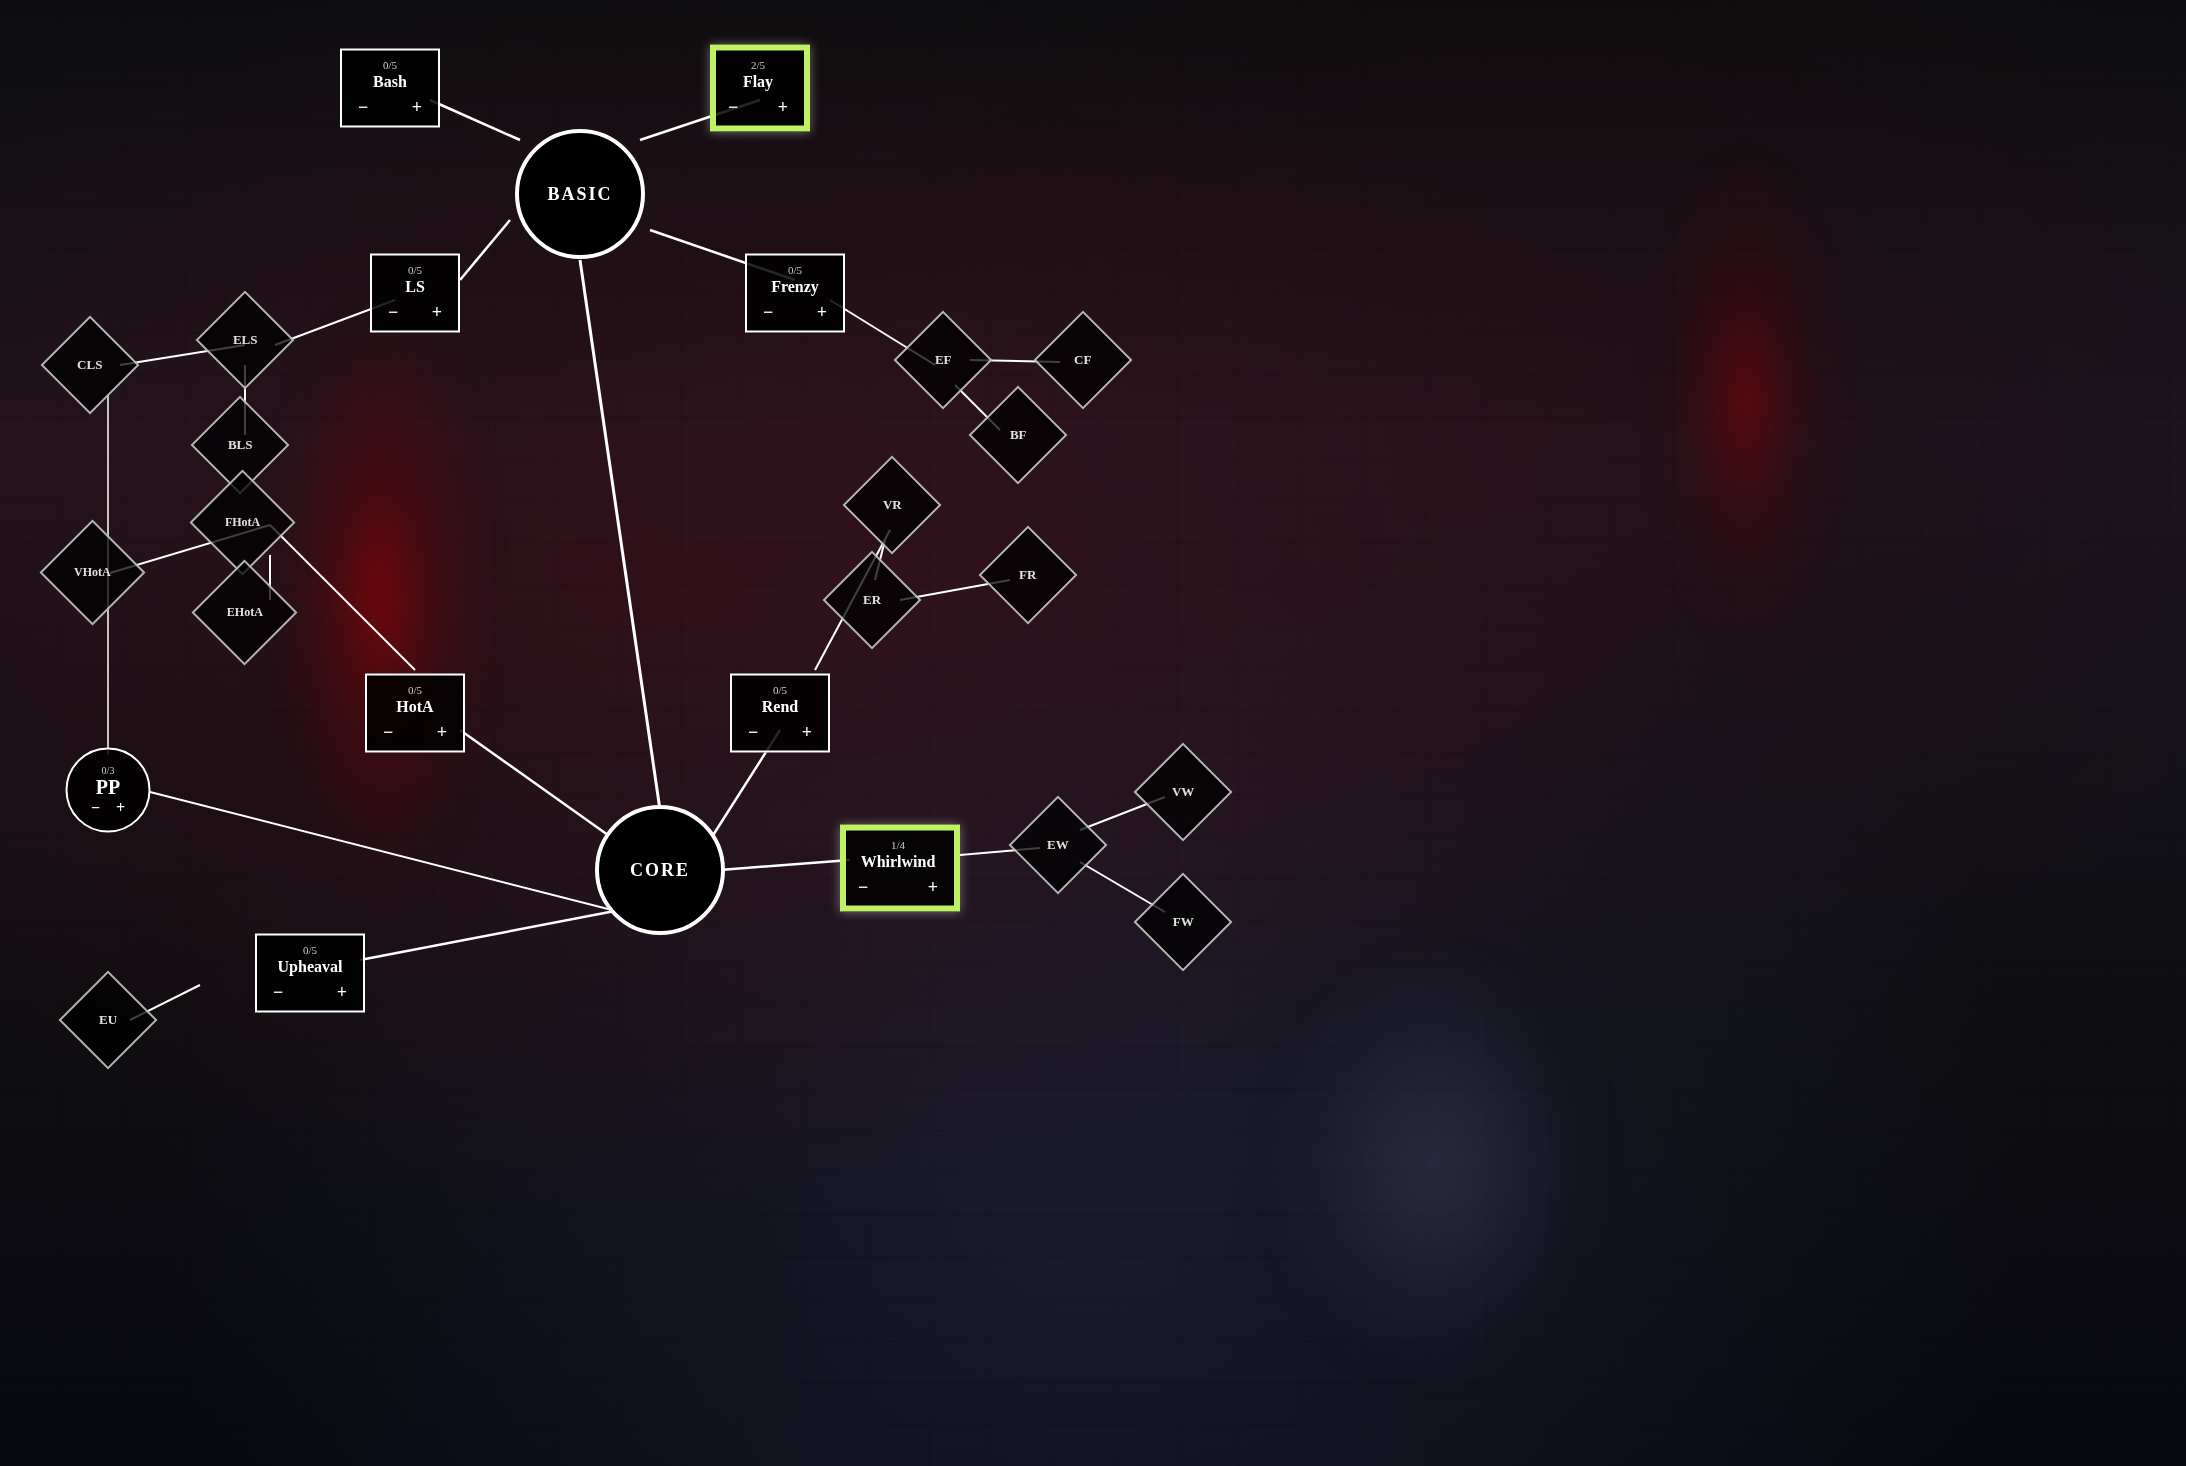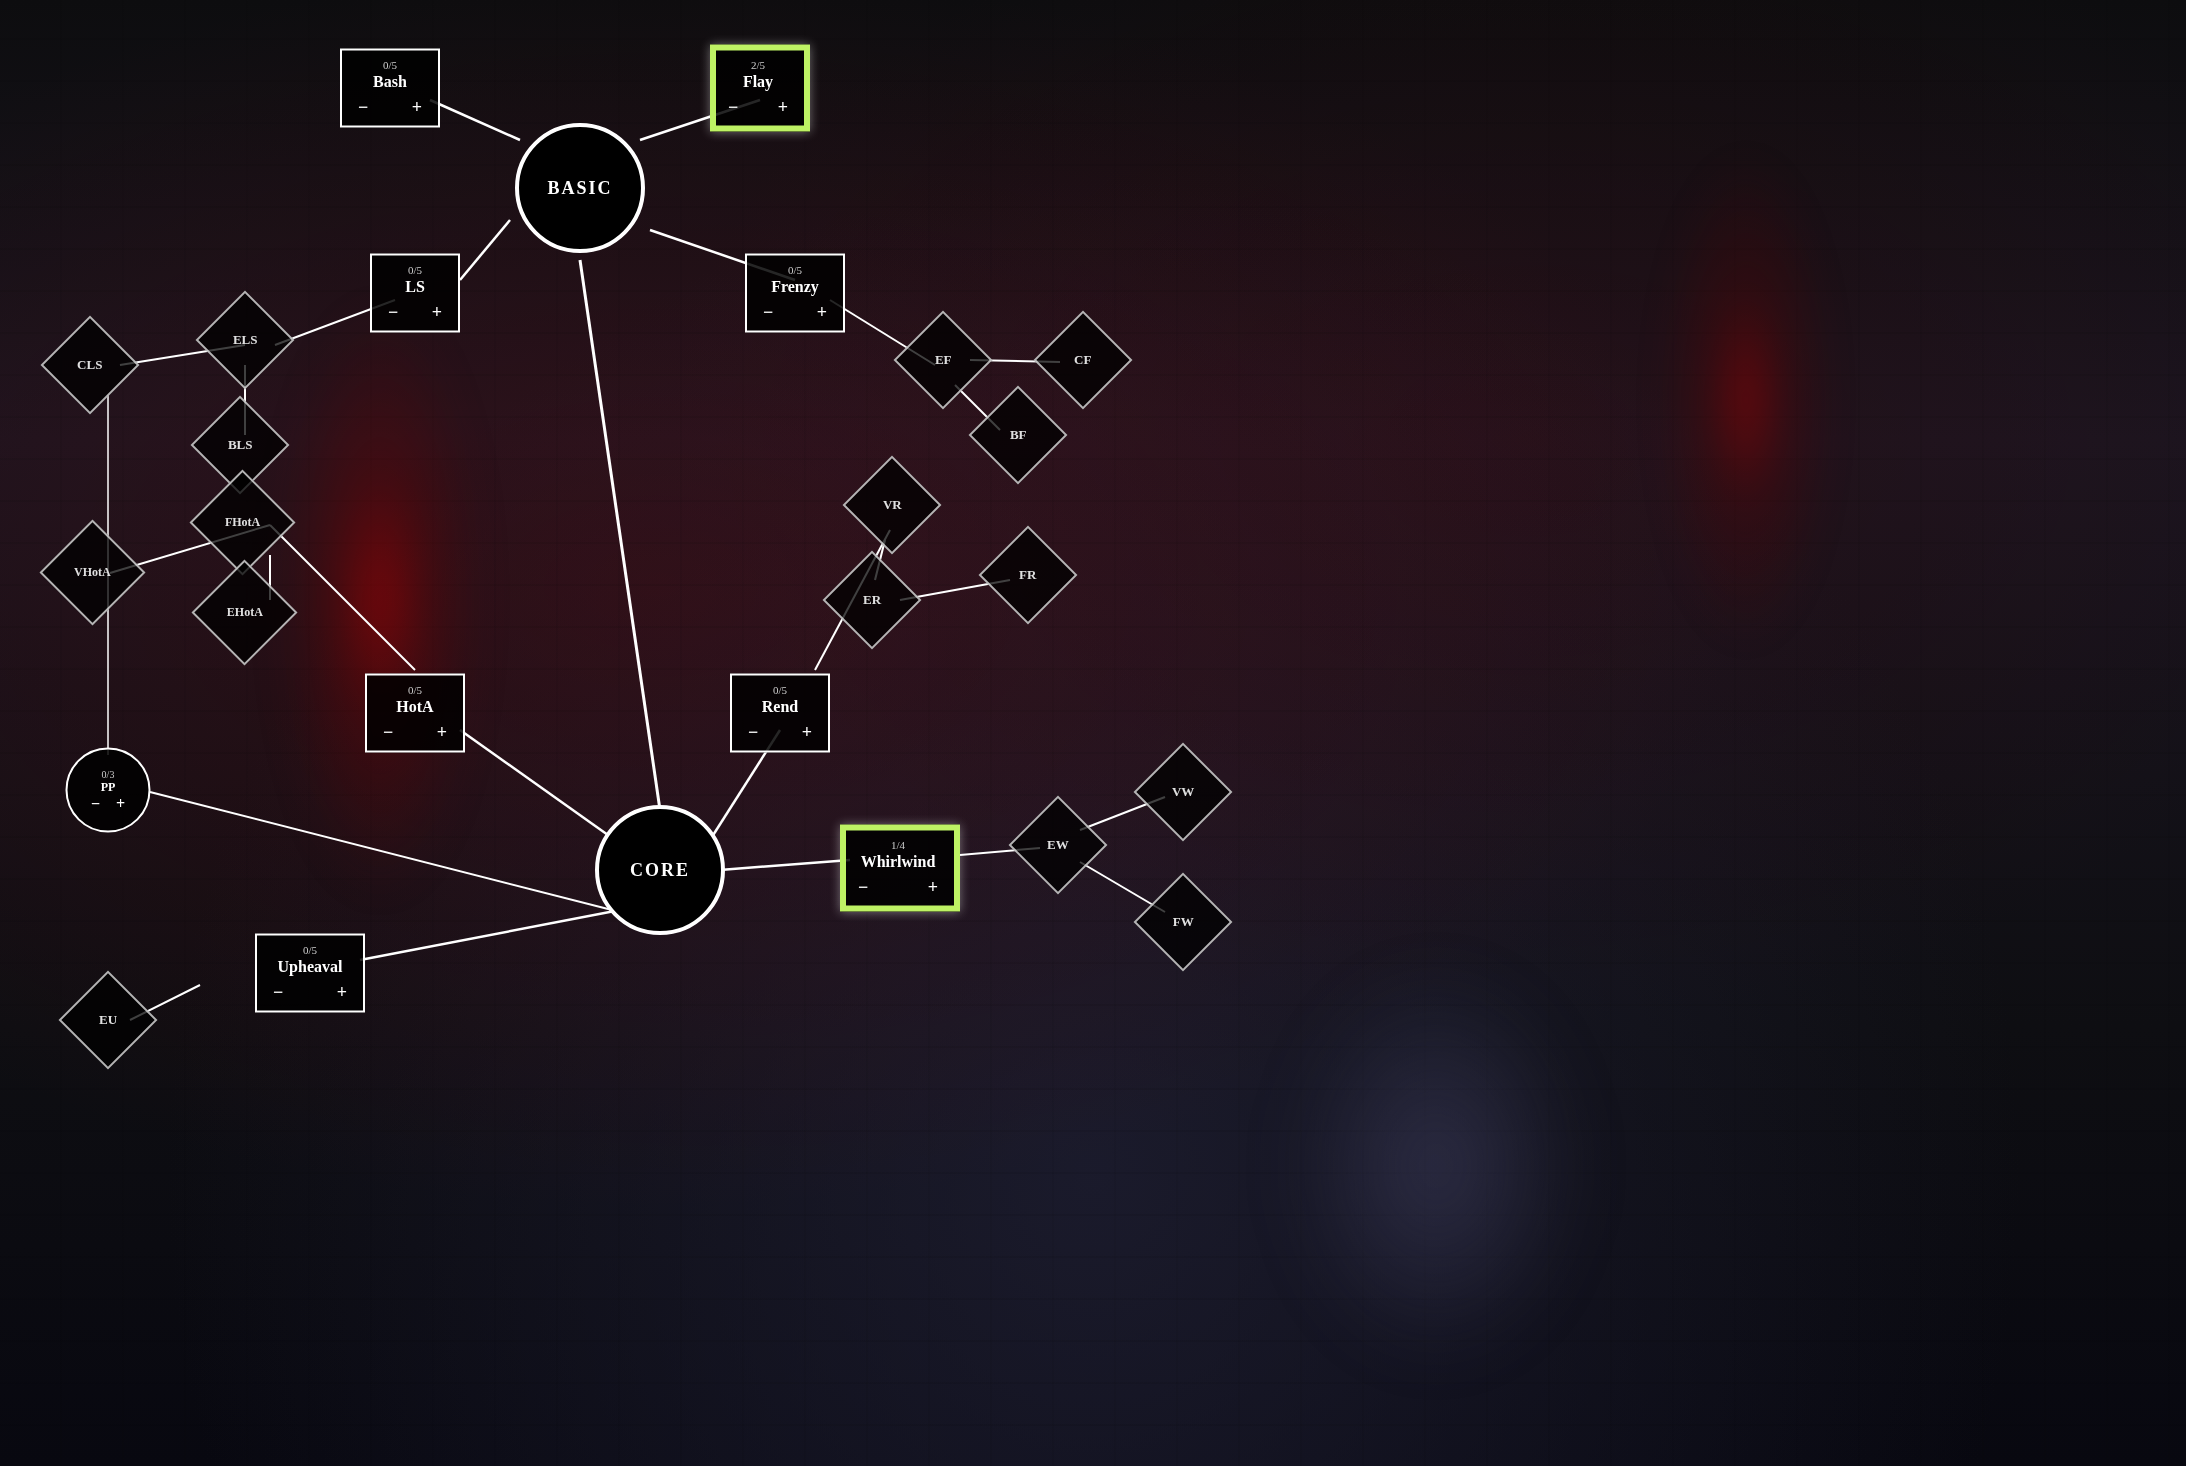--- a/index.html
+++ b/index.html
@@ -155,21 +155,21 @@
       align-items: center;
       justify-content: center;
       color: #fff;
       cursor: pointer;
     }
     .small-circle-node .rank {
       font-size: 10px;
       color: #ccc;
     }
     .small-circle-node .name {
-      font-size: 12px;
+      font-size: 20px;
       font-weight: bold;
     }
     .small-circle-node .controls {
       display: flex;
       gap: 16px;
       font-size: 16px;
       font-weight: bold;
     }
 
     
@@ -236,21 +236,21 @@
 
   <line x1="1080" y1="830" x2="1165" y2="797" stroke="white" stroke-width="2"></line>
 
   <line x1="1080" y1="862" x2="1165" y2="912" stroke="white" stroke-width="2"></line>
 
   <line x1="108" y1="755" x2="108" y2="395" stroke="white" stroke-width="1.5" stroke-dasharray="0"></line>
 
   <line x1="200" y1="985" x2="130" y2="1020" stroke="white" stroke-width="2"></line>
 </svg>
 
-<div class="skill-node" style="left:580px; top:188px;">
+<div class="skill-node" style="left:580px; top:194px;">
   <div class="circle-node">
     <span>Basic</span>
   </div>
 </div>
 
 <div class="skill-node" style="left:660px; top:870px;">
   <div class="circle-node">
     <span>Core</span>
   </div>
 </div>

